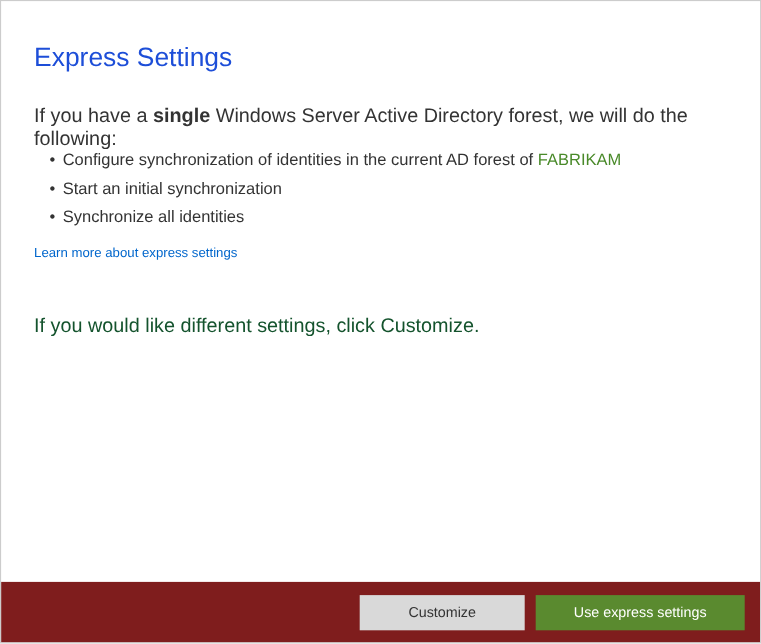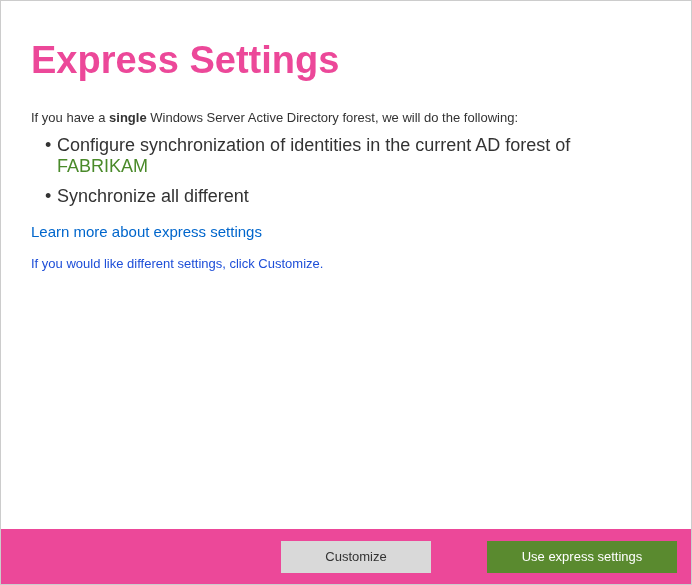--- a/index.html
+++ b/index.html
@@ -14,72 +14,72 @@
       width: 692px;
       height: 585px;
       background: #fff;
       position: relative;
       border: 1px solid #ccc;
     }
     .content {
       padding: 38px 30px 20px 30px;
     }
     h1 {
-      font-size: 38px;
-      font-weight: 700;
-      color: #ec4899;
+      font-size: 24px;
+      font-weight: 400;
+      color: #1d4ed8;
       margin-bottom: 28px;
     }
     .intro {
-      font-size: 13px;
+      font-size: 18px;
       color: #333;
-      margin-bottom: 10px;
     }
     .intro .bold {
       font-weight: 700;
     }
     ul {
       list-style: none;
       padding-left: 14px;
       margin-bottom: 16px;
     }
     ul li {
       position: relative;
       padding-left: 12px;
       margin-bottom: 9px;
-      font-size: 18px;
+      font-size: 15px;
       color: #333;
     }
     ul li::before {
       content: "•";
       position: absolute;
       left: 0;
       color: #333;
     }
     .forest-name {
       color: #4a8a2a;
     }
     .link {
       color: #0066cc;
-      font-size: 15px;
+      font-size: 12px;
       cursor: pointer;
       display: inline-block;
       margin-bottom: 16px;
     }
     .customize-note {
-      font-size: 13px;
-      color: #1d4ed8;
+      font-size: 18px;
+      color: #14532d;
+      margin-top: 33px;
     }
     .footer {
       position: absolute;
       bottom: 0;
       left: 0;
       right: 0;
       height: 55px;
-      background: #ec4899;
+      background: #7f1d1d;
       display: flex;
       justify-content: flex-end;
       align-items: center;
       padding-right: 14px;
       gap: 10px;
     }
     .btn {
       height: 32px;
       padding: 0 22px;
       font-size: 13px;
@@ -89,38 +89,38 @@
       min-width: 150px;
     }
     .btn-secondary {
       background: #d9d9d9;
       color: #333;
     }
     .btn-primary {
       background: #5a8a2f;
       color: #fff;
       min-width: 190px;
-      margin-left: 46px;
     }
   </style>
 </head>
 <body>
 
 <div class="content">
   <h1>Express Settings</h1>
 
   <p class="intro">
     <span>If you have a </span><span class="bold">single</span><span> Windows Server Active Directory forest, we will do the following:</span>
   </p>
 
   <ul>
     <li>
       <span>Configure synchronization of identities in the current AD forest of </span><span class="forest-name">FABRIKAM</span>
     </li>
-    <li>Synchronize all different</li>
+    <li>Start an initial synchronization</li>
+    <li>Synchronize all identities</li>
   </ul>
 
   <span class="link">Learn more about express settings</span>
 
   <p class="customize-note">If you would like different settings, click Customize.</p>
 </div>
 
 <div class="footer">
   <button class="btn btn-secondary">Customize</button>
   <button class="btn btn-primary">Use express settings</button>

